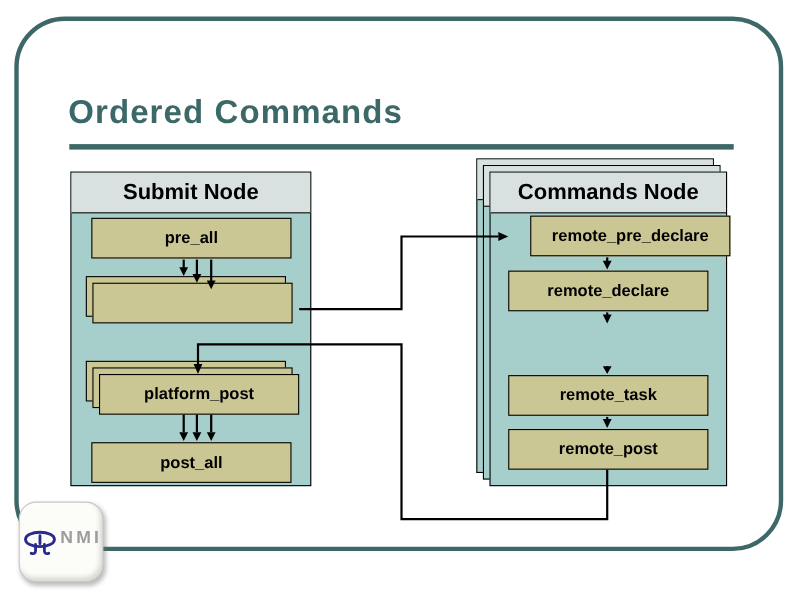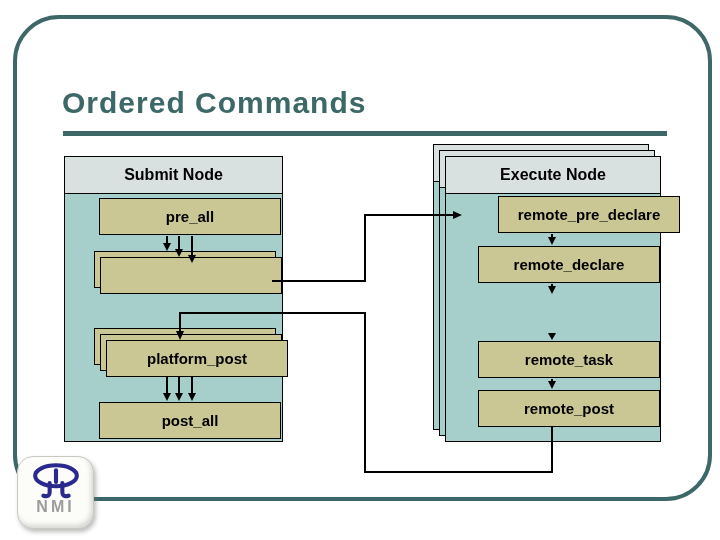--- a/index.html
+++ b/index.html
@@ -21,42 +21,42 @@
     position:absolute;left:63px;top:131px;width:604px;height:5px;background:#3e6868;
   }
   
   .panel{
     position:absolute;width:219px;height:286px;background:#a6cecb;
     border:1.5px solid #000;box-sizing:border-box;
   }
   .panel .hdr{
     height:36px;background:#d9e0e0;border-bottom:1.5px solid #000;
     display:flex;align-items:center;justify-content:center;
-    font-size:16px;font-weight:bold;color:#000;
+    font-size:20px;font-weight:bold;color:#000;
   }
   .panel.exec{width:216px;}
   
   .box{
     position:absolute;width:182px;height:37px;background:#cbc795;
     border:1.5px solid #000;box-sizing:border-box;
     display:flex;align-items:center;justify-content:center;
-    font-size:15px;font-weight:bold;color:#000;white-space:nowrap;margin-left:16px;
+    font-size:15px;font-weight:bold;color:#000;white-space:nowrap;
   }
   .box.blank{background:#cbc795;}
   svg.overlay{
     position:absolute;left:0;top:0;width:720px;height:540px;pointer-events:none;
   }
   svg.overlay path{stroke:#000;stroke-width:2;fill:none;}
   svg.overlay polygon{fill:#000;stroke:none;}
   
   .logo{
     position:absolute;left:17px;top:456px;width:75px;height:71px;
     background:#fcfcf9;border:1px solid #c9c9c1;border-radius:16px;
     box-shadow:2px 3px 4px rgba(110,110,110,.45), inset -2px -3px 5px rgba(130,130,130,.30), inset 2px 2px 3px rgba(255,255,255,.9);
-    display:flex;flex-direction:column;align-items:center;justify-content:flex-start;
+    display:flex;flex-direction:row;align-items:center;justify-content:flex-start;
   }
   .logo .glyph{margin-top:5px;}
   .logo .nmi-text{
     margin-top:-6px;font-size:16px;font-weight:bold;color:#9c9c9c;letter-spacing:3px;
   }
 </style>
 </head>
 <body>
 
 <div class="stage">
@@ -66,21 +66,21 @@
   <div class="title">Ordered Commands</div>
   <div class="title-rule"></div>
 
   <div class="panel exec" style="left:433px;top:144px">
     <div class="hdr"></div>
   </div>
   <div class="panel exec" style="left:439px;top:150px">
     <div class="hdr"></div>
   </div>
   <div class="panel exec" style="left:445px;top:156px">
-    <div class="hdr">Execute Node</div>
+    <div class="hdr">Commands Node</div>
   </div>
 
   <div class="box" style="left:482px;top:196px">remote_pre_declare</div>
   <div class="box" style="left:462px;top:246px">remote_declare</div>
   <div class="box" style="left:462px;top:341px">remote_task</div>
   <div class="box" style="left:462px;top:390px">remote_post</div>
 
   <div class="panel" style="left:64px;top:156px">
     <div class="hdr">Submit Node</div>
   </div>

